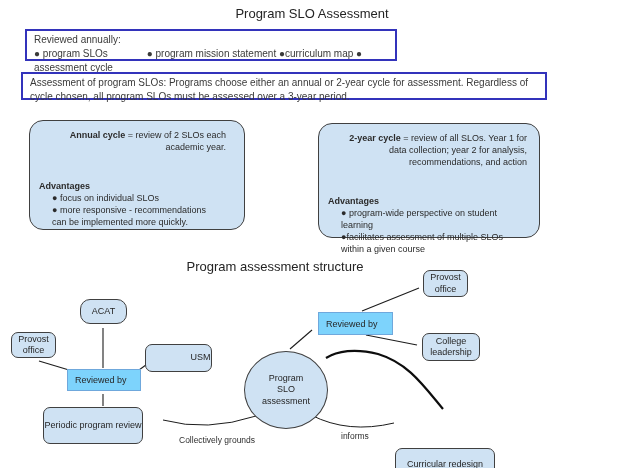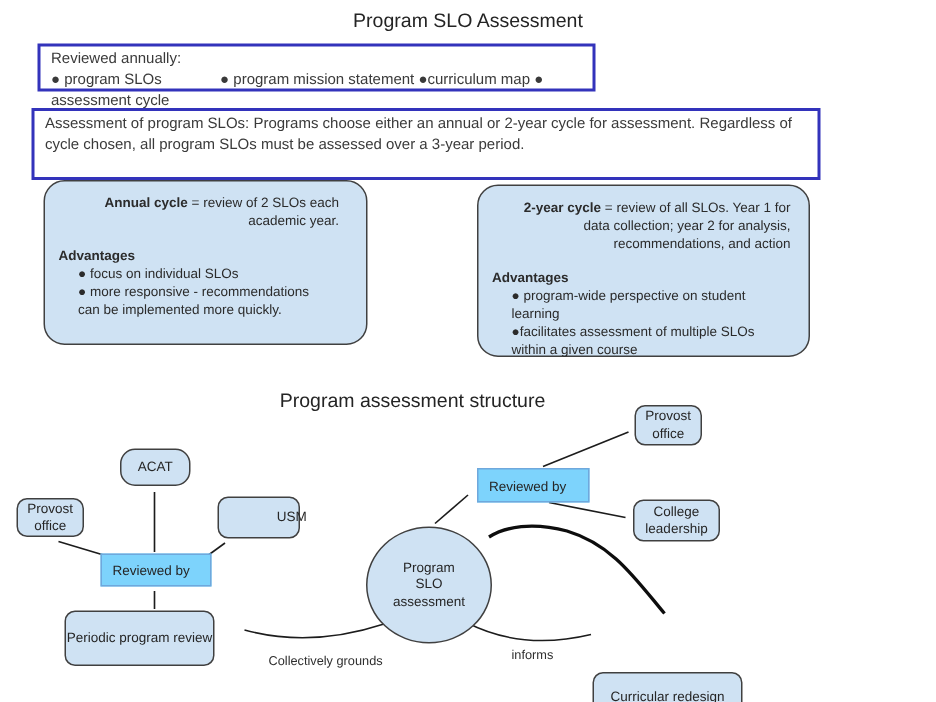--- a/index.html
+++ b/index.html
@@ -14,30 +14,30 @@
   }
   .diagram-title{
     position:absolute;top:259px;left:148px;width:254px;text-align:center;
     font-size:13px;color:#242424;
   }
   .callout{
     position:absolute;border:2px solid #3333bb;background:#fff;
     font-size:10px;line-height:1.4;color:#3a3a3a;padding:2px 7px;
   }
   .callout-1{left:25px;top:29px;width:372px;height:32px;}
-  .callout-2{left:21px;top:72px;width:526px;height:48px;}
+  .callout-2{left:21px;top:72px;width:526px;height:28px;}
   .card{
     position:absolute;background:#cfe2f3;border:1.5px solid #404040;border-radius:14px;
     font-size:9px;line-height:1.33;color:#2b2b2b;padding-top:9px;
   }
   .card-left{left:29px;top:120px;width:216px;height:110px;}
   .card-right{left:318px;top:123px;width:222px;height:115px;}
   .card .centered{text-align:right;padding:0 18px;}
   .card-right .centered{padding:0 12px;}
-  .card .adv{font-weight:bold;margin-top:11px;padding:0 9px;}
+  .card .adv{font-weight:bold;margin-top:27px;padding:0 9px;}
   .card .bullet{padding:0 22px;}
   .b{font-weight:bold;}
   .node{
     position:absolute;background:#cfe2f3;border:1.5px solid #404040;border-radius:7px;
     display:flex;align-items:center;justify-content:center;text-align:center;
     font-size:9px;line-height:1.25;color:#262626;
   }
   .circle-node{border-radius:50%;}
   .circle-node span{display:block;width:54px;}
   .reviewed{
@@ -103,21 +103,21 @@
   </svg>
 
   <div class="node" style="left:80px;top:299px;width:47px;height:25px;border-radius:10px;">
       <span>ACAT</span>
     </div>
 
   <div class="node" style="left:11px;top:332px;width:45px;height:26px;">
       <span>Provost office</span>
     </div>
 
-  <div class="node" style="left:145px;top:331px;width:55px;height:28px;padding-left:44px;">
+  <div class="node" style="left:145px;top:344px;width:67px;height:28px;padding-left:44px;">
       <span>USM</span>
     </div>
 
   <div class="reviewed" style="left:67px;top:369px;width:74px;height:22px;">
       <span>Reviewed by</span>
     </div>
 
   <div class="node" style="left:43px;top:407px;width:100px;height:37px;text-align:center;">
       <span>Periodic program review</span>
     </div>

